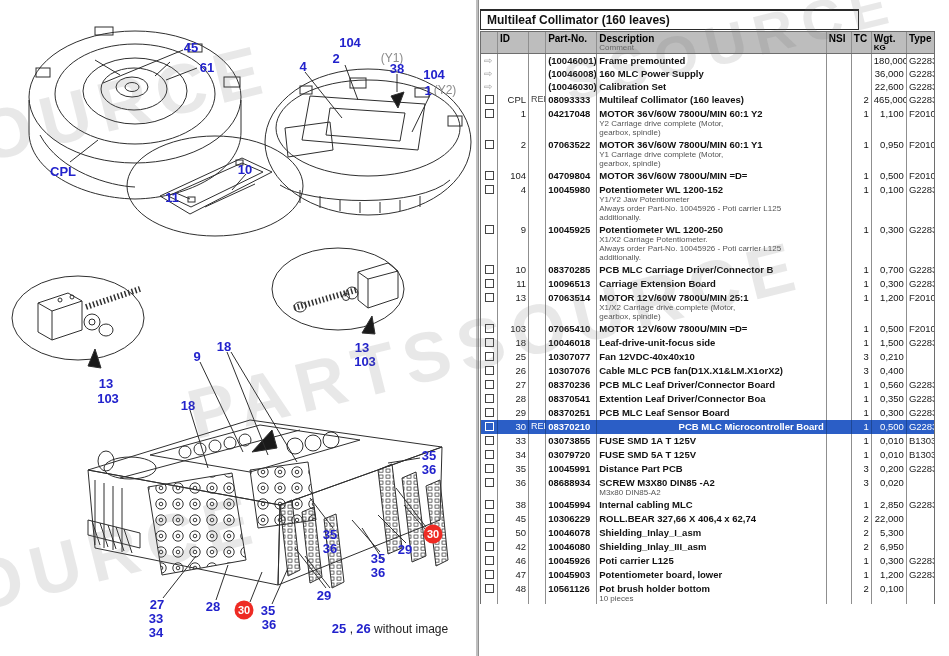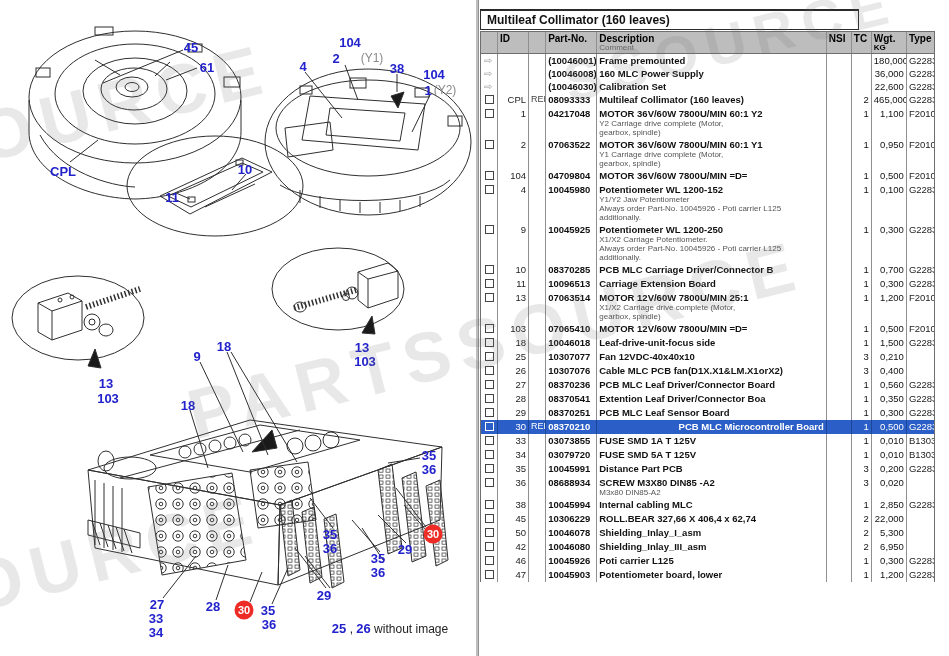--- a/index.html
+++ b/index.html
@@ -193,21 +193,21 @@
     </svg>
     <div id="labels">
         <div class="lab" style="left: 191px; top: 47px;">45</div>
         <div class="lab" style="left: 207px; top: 67px;">61</div>
         <div class="lab" style="left: 63px; top: 171px;">CPL</div>
         <div class="lab" style="left: 172px; top: 197px;">11</div>
         <div class="lab" style="left: 245px; top: 169px;">10</div>
         <div class="lab" style="left: 303px; top: 66px;">4</div>
         <div class="lab" style="left: 350px; top: 42px;">104</div>
         <div class="lab" style="left: 336px; top: 58px;">2</div>
-        <div class="lab gray" style="left: 360px; top: 58px; padding-left: 24px;">(Y1)</div>
+        <div class="lab gray" style="left: 380px; top: 58px; padding-left: 24px;">(Y1)</div>
         <div class="lab" style="left: 397px; top: 68px;">38</div>
         <div class="lab" style="left: 434px; top: 74px;">104</div>
         <div class="lab" style="left: 428px; top: 90px;">1</div>
         <div class="lab gray" style="left: 445px; top: 90px;">(Y2)</div>
         <div class="lab" style="left: 197px; top: 356px;">9</div>
         <div class="lab" style="left: 224px; top: 346px;">18</div>
         <div class="lab" style="left: 188px; top: 405px;">18</div>
         <div class="lab" style="left: 106px; top: 383px;">13</div>
         <div class="lab" style="left: 108px; top: 398px;">103</div>
         <div class="lab" style="left: 362px; top: 347px;">13</div>
@@ -662,20 +662,34 @@
             <td class="c-rep"></td>
             <td class="c-part">10045903</td>
             <td class="c-desc">
               <div class="desc">Potentiometer board, lower</div>
             </td>
             <td class="c-nsi"></td>
             <td class="c-tc">1</td>
             <td class="c-wgt">1,200</td>
             <td class="c-type">G2283</td>
           </tr>
+          <tr>
+            <td class="c-icon"><span class="cb"></span></td>
+            <td class="c-id">48</td>
+            <td class="c-rep"></td>
+            <td class="c-part">10561126</td>
+            <td class="c-desc">
+              <div class="desc">Pot brush holder bottom</div>
+              <div class="comment">10 pieces</div>
+            </td>
+            <td class="c-nsi"></td>
+            <td class="c-tc">2</td>
+            <td class="c-wgt">0,100</td>
+            <td class="c-type"></td>
+          </tr>
         </tbody>
     </table>
   </div>
 
   <div class="wm" style="left:-80px;top:70px">SOURCE</div>
   <div class="wm" style="left:180px;top:300px">PARTSSOURCE</div>
   <div class="wm" style="left:-90px;top:520px">SOURCE</div>
   <div class="wm" style="left:560px;top:10px;font-size:56px">SSOURCE</div>
 </div>
 

